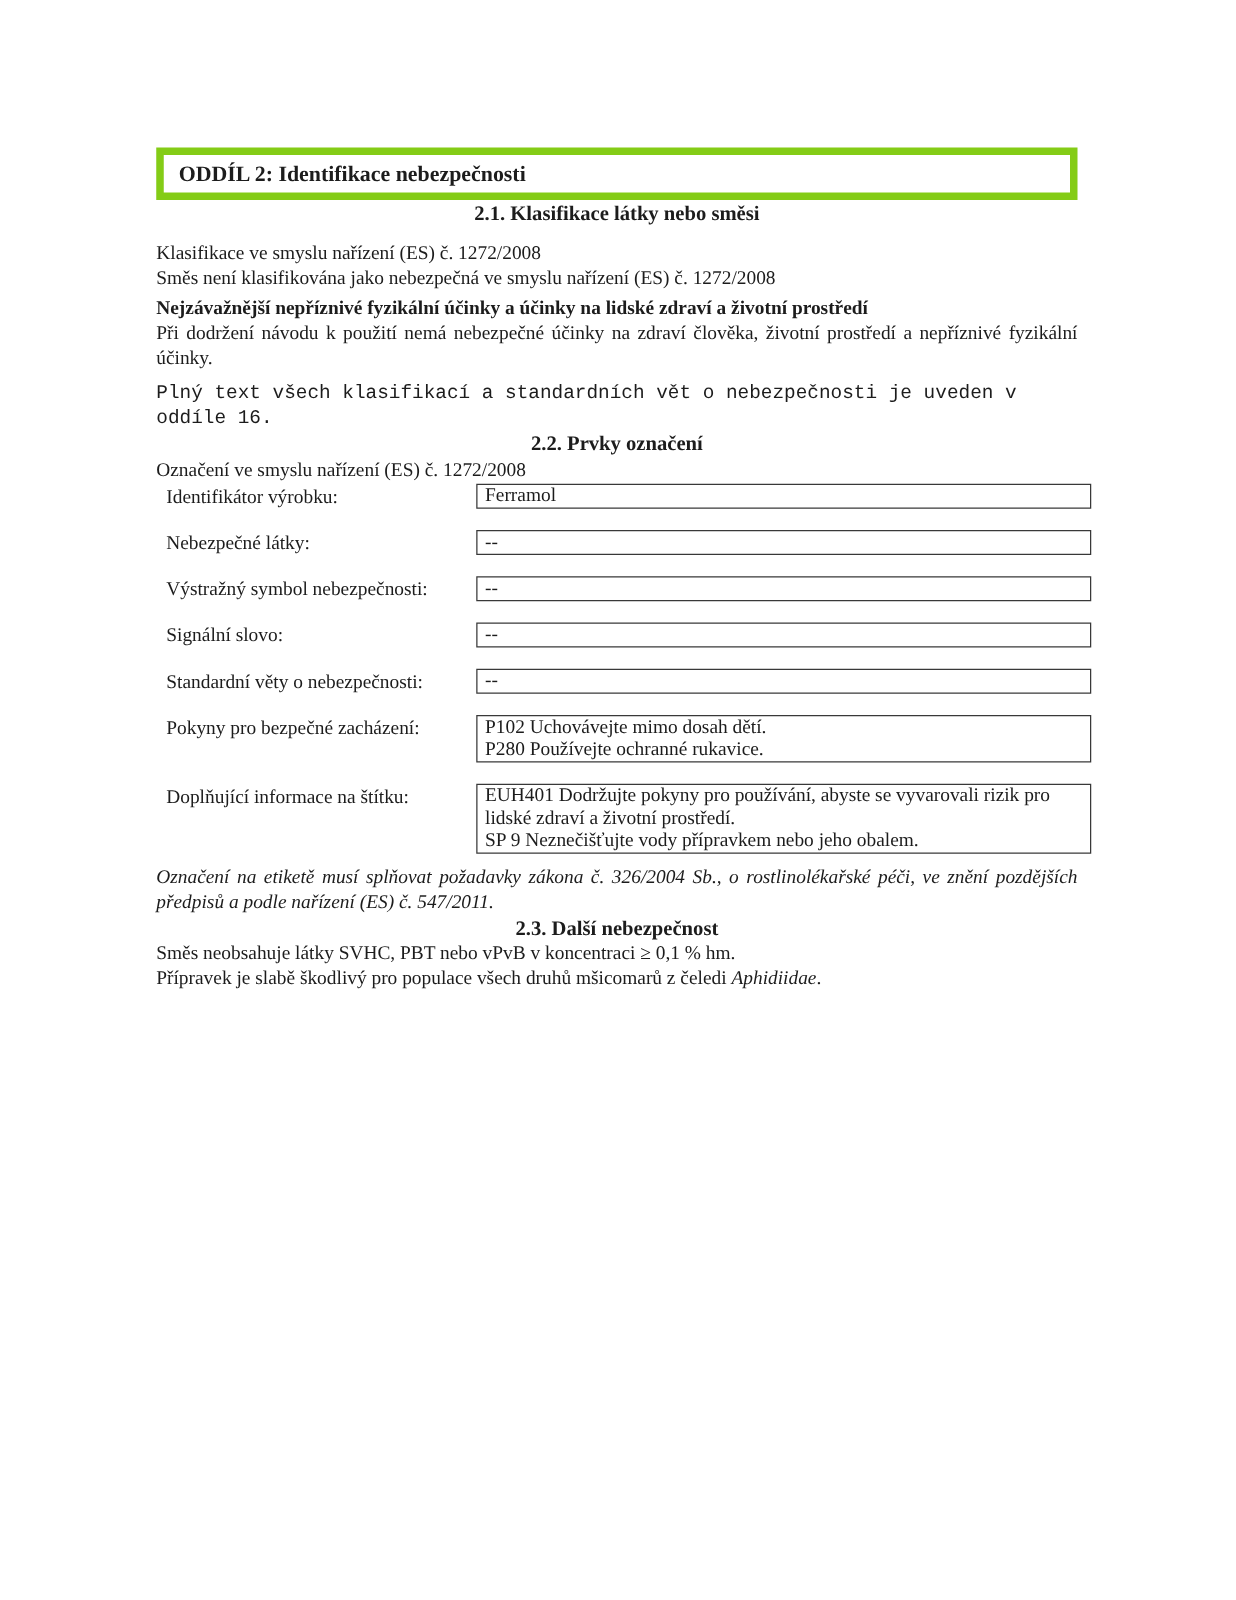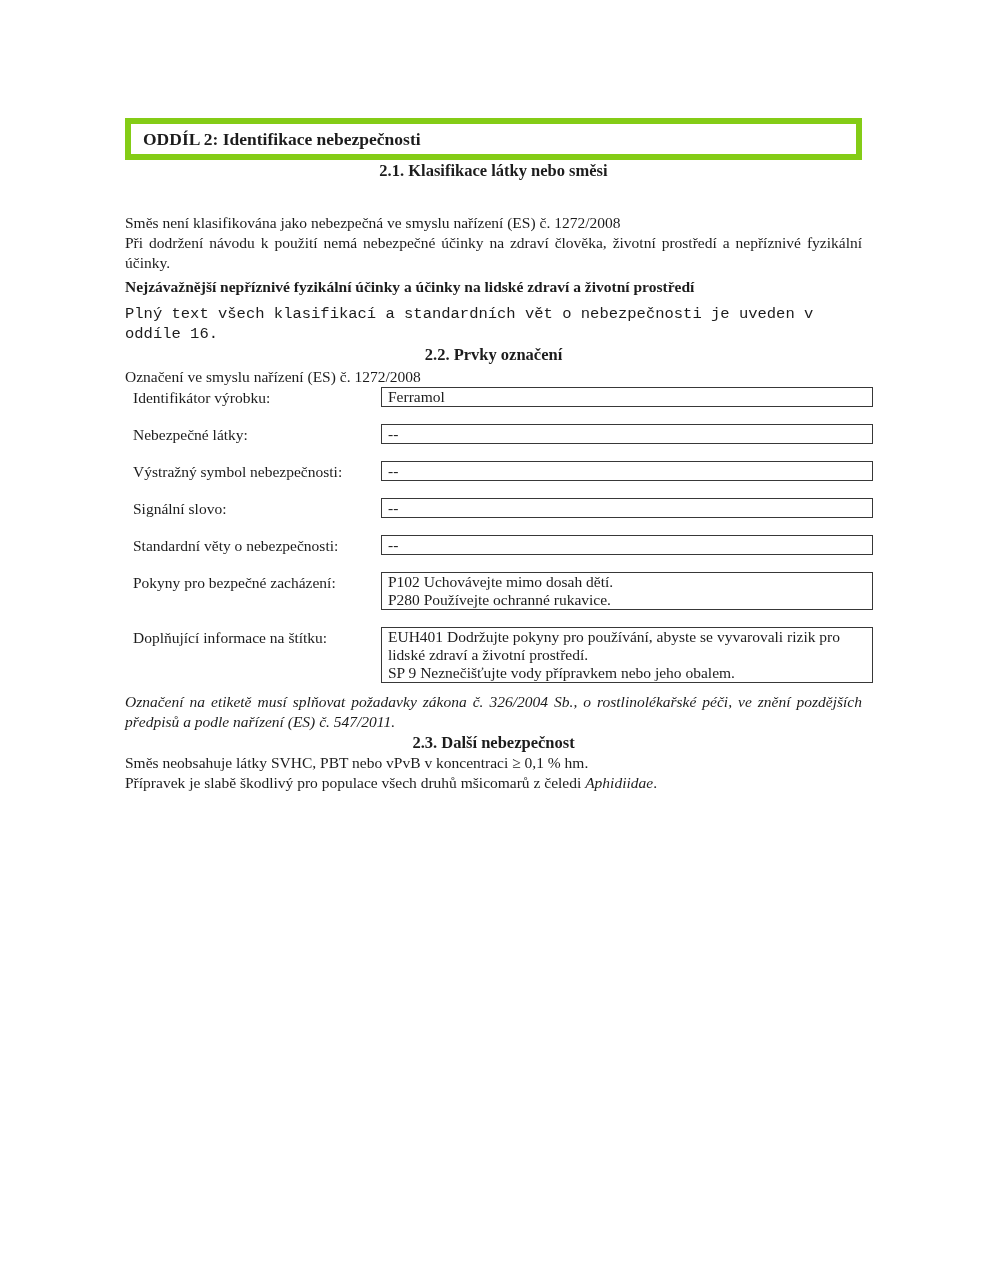--- a/index.html
+++ b/index.html
@@ -84,27 +84,27 @@
 
 <div class="page">
 
   <div class="section-header-box">
     <span>ODDÍL 2: Identifikace nebezpečnosti</span>
   </div>
 
   <h2 class="sec-heading h21">2.1. Klasifikace látky nebo směsi</h2>
 
   <p class="para para-classification">
-    <br>
+    <span>Klasifikace ve smyslu nařízení (ES) č. 1272/2008</span><br>
     <span>Směs není klasifikována jako nebezpečná ve smyslu nařízení (ES) č. 1272/2008</span>
   </p>
 
+  <p class="para bold-line">Nejzávažnější nepříznivé fyzikální účinky a účinky na lidské zdraví a životní prostředí</p>
+
   <p class="para justified">Při dodržení návodu k použití nemá nebezpečné účinky na zdraví člověka, životní prostředí a nepříznivé fyzikální účinky.</p>
-
-  <p class="para bold-line">Nejzávažnější nepříznivé fyzikální účinky a účinky na lidské zdraví a životní prostředí</p>
 
   <p class="para para-fulltext">Plný text všech klasifikací a standardních vět o nebezpečnosti je uveden v oddíle 16.</p>
 
   <h2 class="sec-heading h22">2.2. Prvky označení</h2>
 
   <p class="para para-labeling-intro">Označení ve smyslu nařízení (ES) č. 1272/2008</p>
 
   <div class="labeling-table">
 
     <div class="row-label">Identifikátor výrobku:</div>

